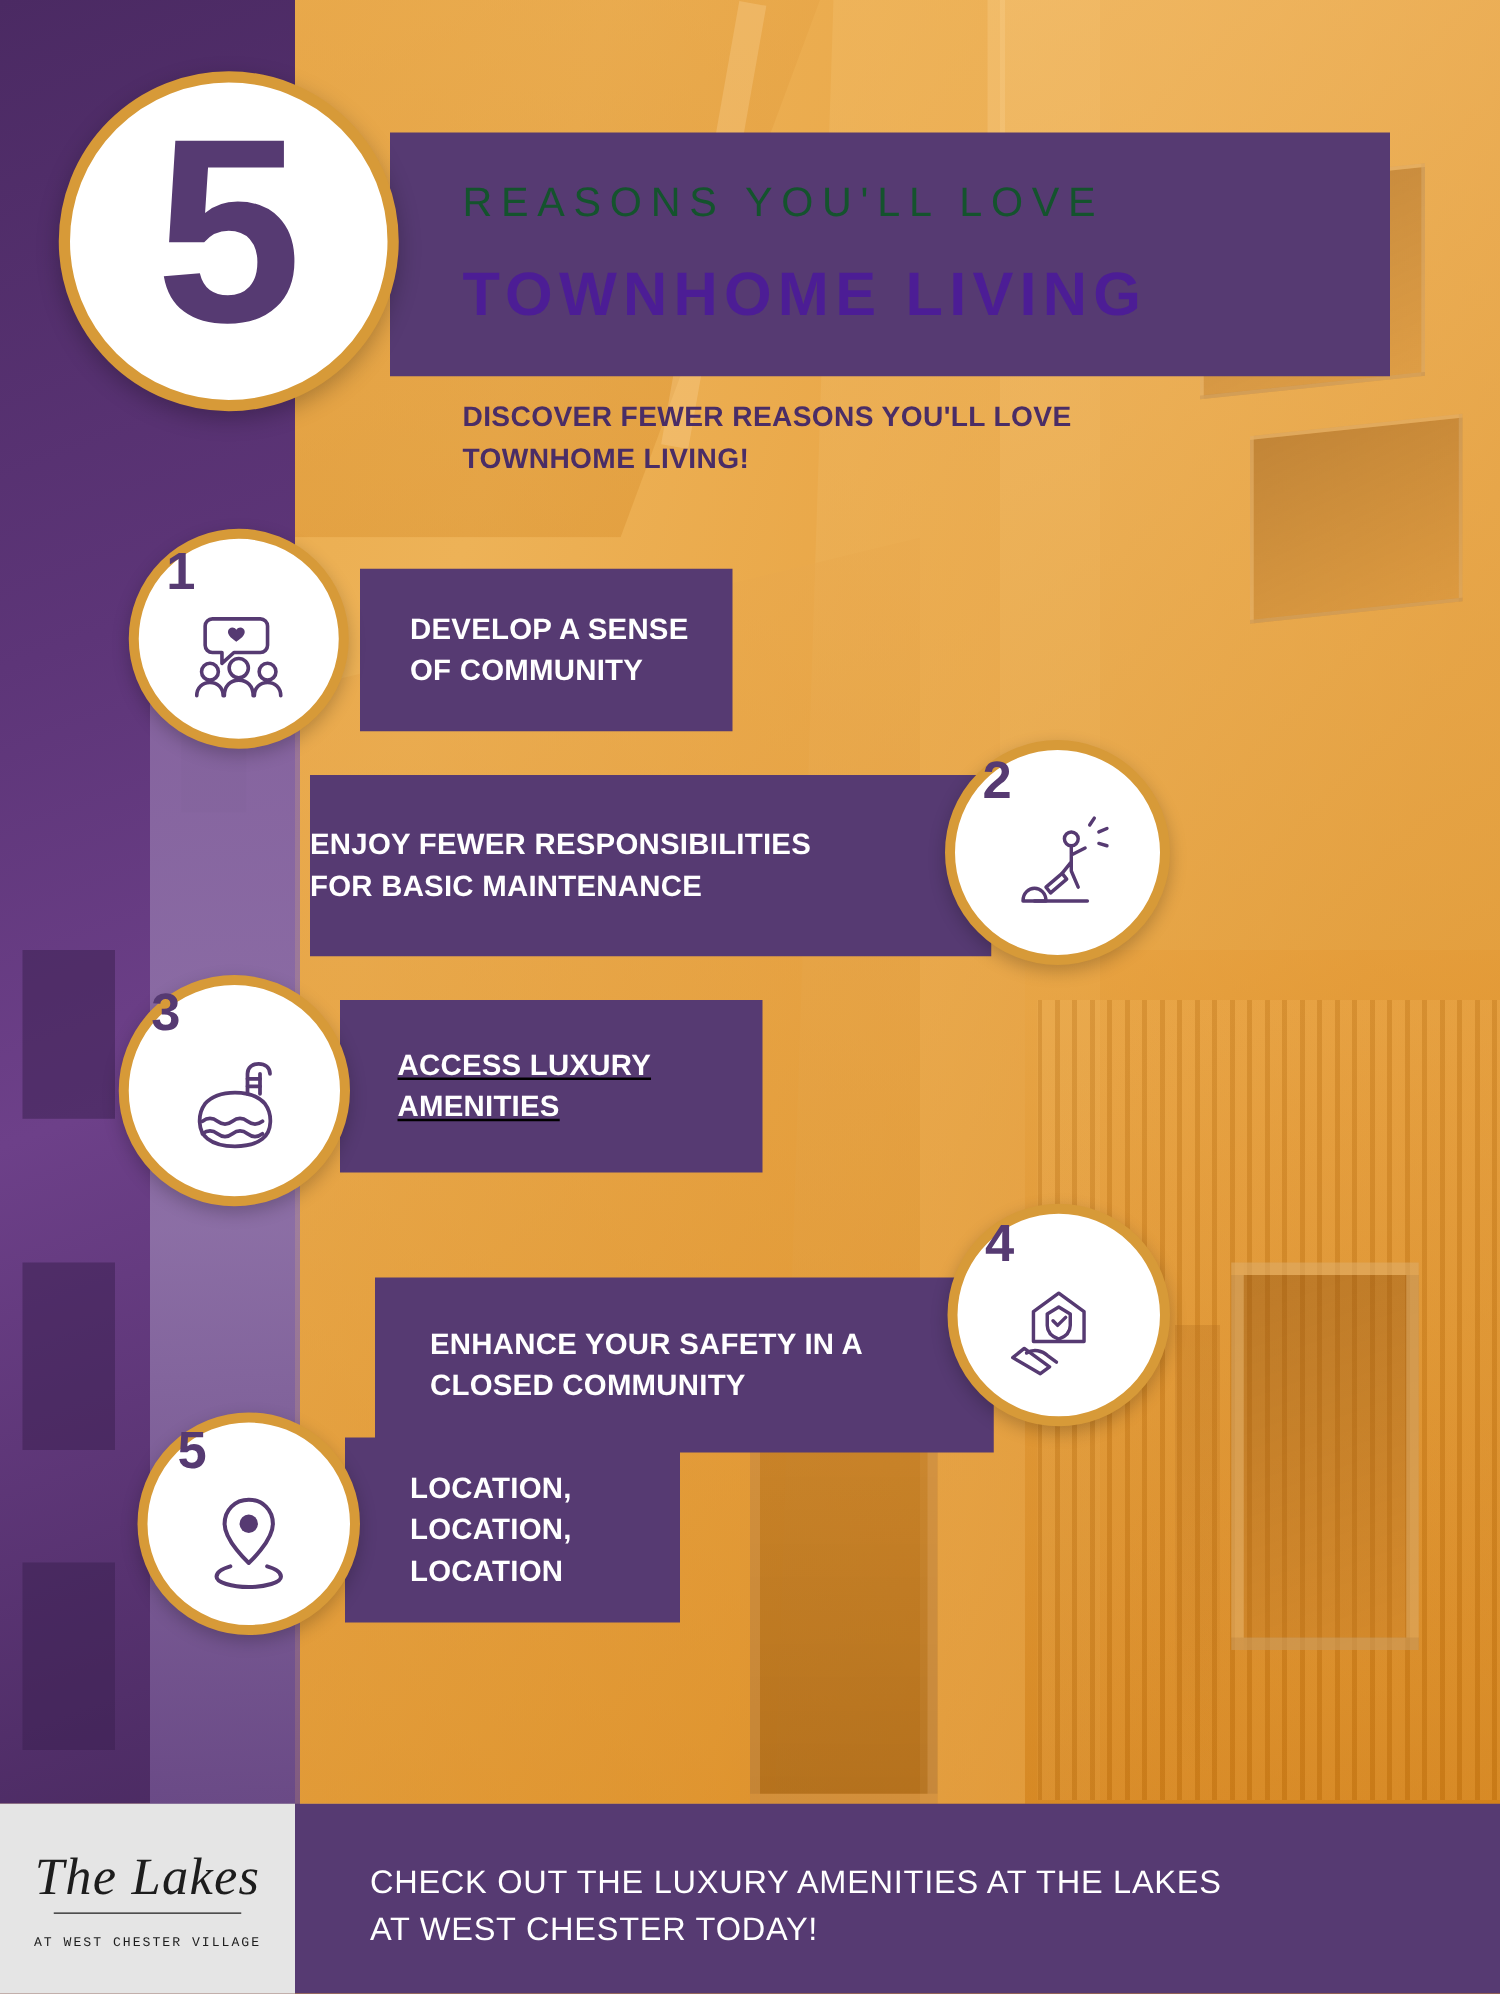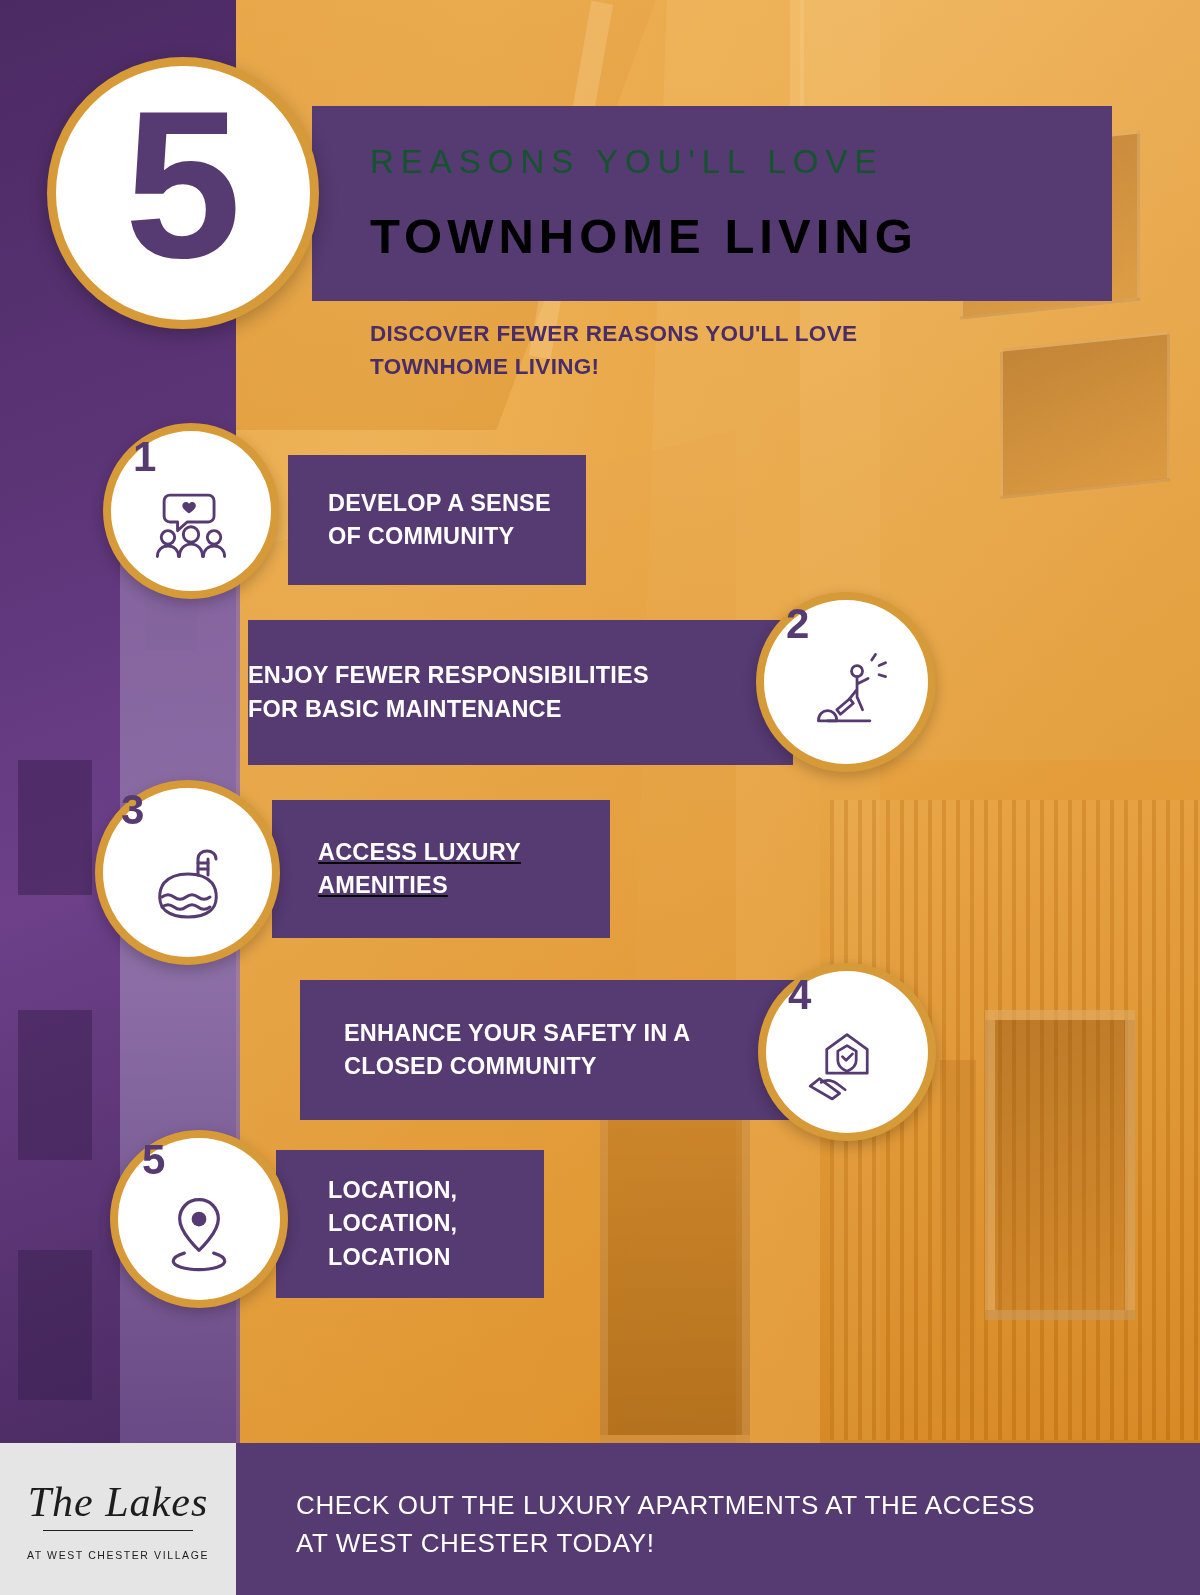--- a/index.html
+++ b/index.html
@@ -81,21 +81,21 @@
   
   .header-band {
     position: absolute;
     left: 312px; top: 106px;
     width: 800px; height: 195px;
     background: #563a72;
   }
   .header-sub { position:absolute; left:370px; top:143px; width:720px;
     color:#14532d; font-size:33px; letter-spacing:7px; font-weight:400; }
   .header-title { position:absolute; left:370px; top:208px; width:740px;
-    color:#000000; font-size:49px; font-weight:bold; letter-spacing:5px; }
+    color:#4c1d95; font-size:49px; font-weight:bold; letter-spacing:5px; }
 
   .badge-big {
     position: absolute; left: 47px; top: 57px;
     width: 272px; height: 272px; border-radius: 50%;
     background: #fff; border: 9px solid #d79a38;
     box-shadow: 0 6px 18px rgba(0,0,0,.25);
     display: flex; align-items: center; justify-content: center;
   }
   .badge-big span {
     font-size: 210px; line-height: 1; color: #563a72; font-weight: bold;
@@ -138,21 +138,21 @@
 
   
   .footer { position: absolute; left: 0; top: 1443px; width: 1200px; height: 152px; background: #563a72; }
   .footer-logo-box {
     position: absolute; left: 0; top: 0; width: 236px; height: 152px;
     background: #e5e5e5; display: flex; flex-direction: column;
     align-items: center; justify-content: center;
   }
   .logo-main { font-family: "Liberation Serif", serif; font-style: italic;
     font-size: 42px; color: #1d1d1d; letter-spacing: 1px; }
-  .logo-sub { font-size: 10.5px; letter-spacing: 1.6px; color: #1d1d1d; margin-top: 18px; }
+  .logo-sub { font-size: 10.5px; letter-spacing: 1.6px; color: #1d1d1d; margin-top: 18px; font-family: Liberation Mono, monospace; }
   .logo-rule { width: 150px; height: 1px; background: #1d1d1d; margin-top: 4px; }
   .footer-text {
     position: absolute; left: 296px; top: 44px; width: 820px;
     color: #fff; font-size: 26px; line-height: 1.45; letter-spacing: .6px;
     white-space: pre-line;
   }
 </style>
 </head>
 <body>
 
@@ -245,21 +245,21 @@
         <path d="M24 72c4-3 8-3 12 0s8 3 12 0 8-3 12 0 8 3 12 0"></path>
         <path d="M60 40V24c0-5 4-8 9-8s9 3 9 8"></path>
         <path d="M70 40V24"></path>
         <path d="M60 28h10M60 34h10"></path>
       </g>
     </svg>
   </div>
 </div>
 
 <div class="item">
-  <div class="bar" style="left:300px; top:980px; width:495px; height:140px; padding-left:44px;">
+  <div class="bar" style="left:300px; top:1022px; width:495px; height:140px; padding-left:44px;">
     <div class="bar-text">ENHANCE YOUR SAFETY IN A
 CLOSED COMMUNITY</div>
   </div>
   <div class="circle" style="left:758px; top:963px; width:178px; height:178px;">
     <div class="circ-num n4">4</div>
     <svg viewBox="0 0 100 100" width="92" height="92" style="margin-top:24px">
       <g fill="none" stroke="#563a72" stroke-width="3" stroke-linecap="round" stroke-linejoin="round">
         <path d="M50 18L28 34v26h44V34z"></path>
         <path d="M50 30l10 6v10c0 6-5 10-10 12-5-2-10-6-10-12V36z"></path>
         <path d="M45 42l4 4 7-7"></path>
@@ -287,15 +287,15 @@
     </svg>
   </div>
 </div>
 
 <div class="footer">
   <div class="footer-logo-box">
     <div class="logo-main">The Lakes</div>
     <div class="logo-rule"></div>
     <div class="logo-sub">AT WEST CHESTER VILLAGE</div>
   </div>
-  <div class="footer-text">CHECK OUT THE LUXURY APARTMENTS AT THE ACCESS
+  <div class="footer-text">CHECK OUT THE LUXURY AMENITIES AT THE LAKES
 AT WEST CHESTER TODAY!</div>
 </div>
 
 </body></html>

